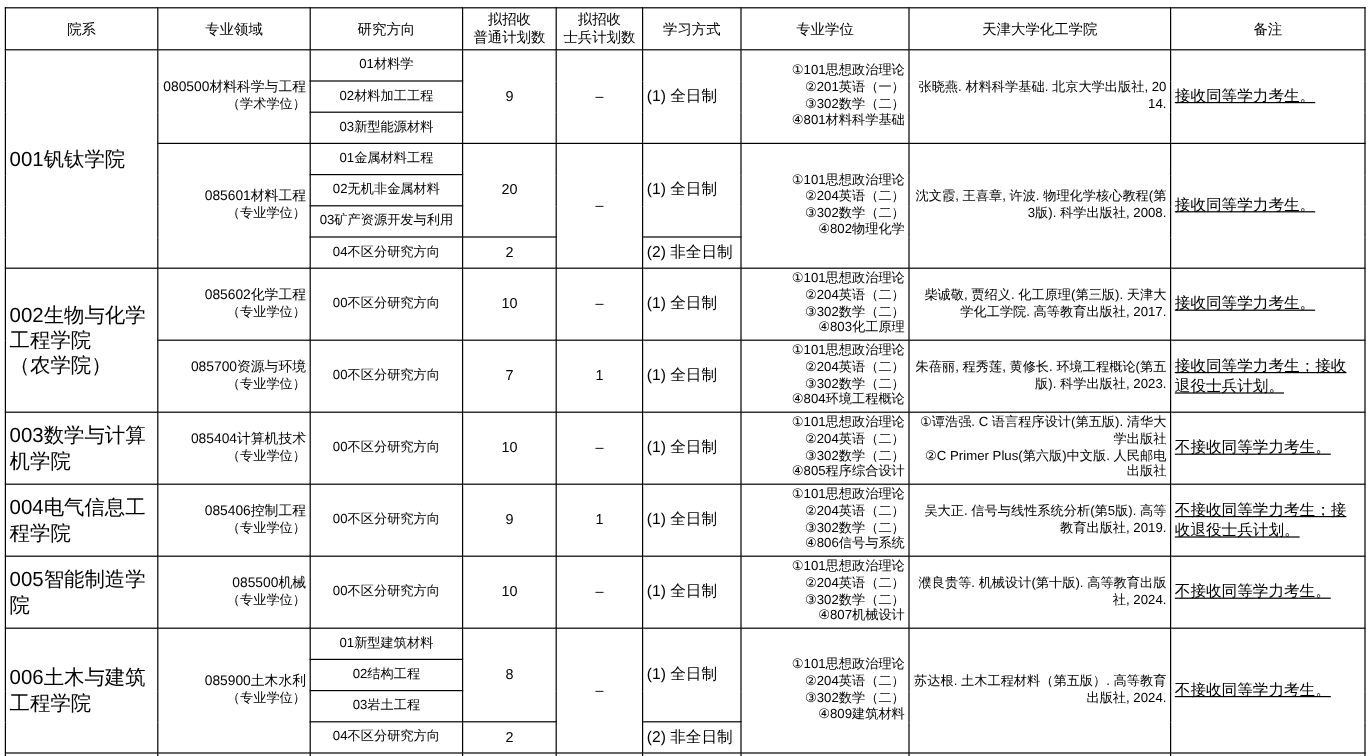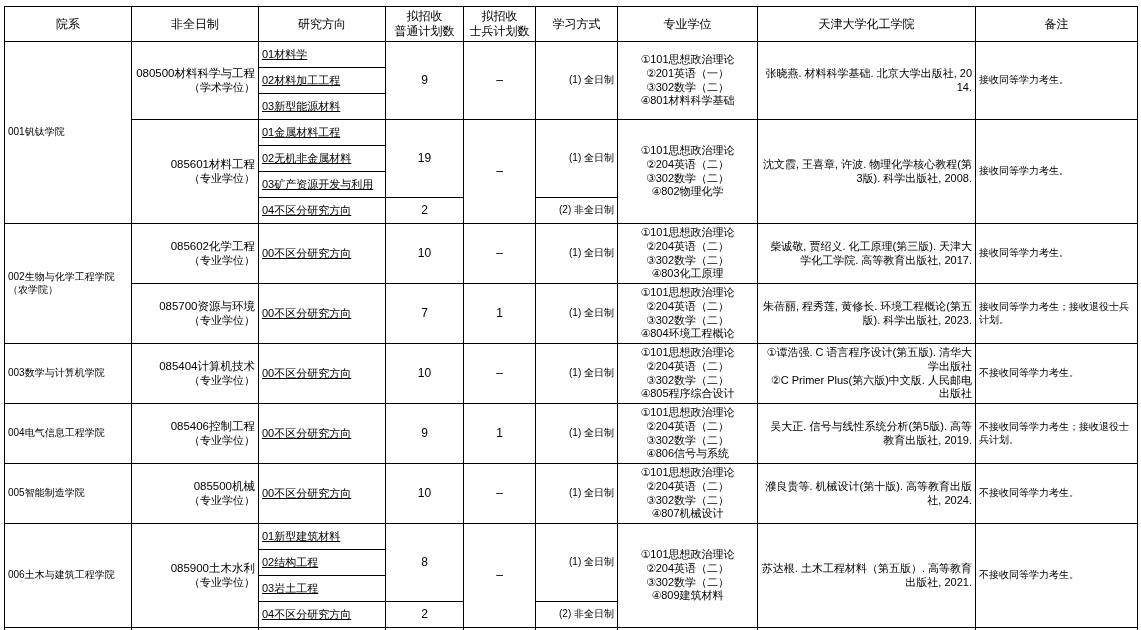--- a/index.html
+++ b/index.html
@@ -31,30 +31,30 @@
     font-weight: normal;
     line-height: 1.25;
     word-break: break-all;
   }
   thead th {
     text-align: center;
     font-weight: bold;
     font-size: 12px;
     height: 30px;
   }
-  .dept { text-align: left; padding-left: 2px; font-size: 10px; margin-left: 12px; }
+  .dept { text-align: left; padding-left: 2px; font-size: 17px; margin-left: 12px; }
   .major { text-align: right; font-size: 11.5px; }
   .major .deg { display: block; font-size: 11px; }
-  .dir { text-align: left; font-size: 11px; padding-left: 3px; height: 21px; text-decoration: underline; }
+  .dir { text-align: center; font-size: 11px; padding-left: 3px; height: 21px; }
   .num { text-align: center; font-size: 12px; }
-  .mode { text-align: right; font-size: 10px; }
-  .subj { text-align: center; font-size: 11px; padding-left: 4px; }
+  .mode { text-align: left; font-size: 13px; }
+  .subj { text-align: right; font-size: 11px; padding-left: 4px; }
   .subj div { white-space: nowrap; }
   .books { text-align: right; font-size: 11px; padding: 3px 4px; }
-  .remark { text-align: left; font-size: 10px; padding: 3px 4px; }
+  .remark { text-align: left; font-size: 13px; padding: 3px 4px; text-decoration: underline; }
   .dash { text-align: center; font-size: 12px; }
 </style>
 </head>
 <body>
 
 <div id="sheet">
 <table class="grid">
   <colgroup>
     <col style="width:127px">
     <col style="width:127px">
@@ -62,21 +62,21 @@
     <col style="width:78px">
     <col style="width:72px">
     <col style="width:82px">
     <col style="width:140px">
     <col style="width:218px">
     <col style="width:162px">
   </colgroup>
   <thead>
     <tr>
       <th>院系</th>
-      <th>非全日制</th>
+      <th>专业领域</th>
       <th>研究方向</th>
       <th>
         <div>拟招收</div>
         <div>普通计划数</div>
       </th>
       <th>
         <div>拟招收</div>
         <div>士兵计划数</div>
       </th>
       <th>学习方式</th>
@@ -112,21 +112,21 @@
     <tr>
       <td class="dir">03新型能源材料</td>
     </tr>
 
     <tr>
       <td class="major" rowspan="4">
         <span>085601材料工程</span>
         <span class="deg">（专业学位）</span>
       </td>
       <td class="dir">01金属材料工程</td>
-      <td class="num" rowspan="3">19</td>
+      <td class="num" rowspan="3">20</td>
       <td class="dash" rowspan="4">–</td>
       <td class="mode" rowspan="3">(1) 全日制</td>
       <td class="subj" rowspan="4">
         <div>①101思想政治理论</div>
         <div>②204英语（二）</div>
         <div>③302数学（二）</div>
         <div>④802物理化学</div>
       </td>
       <td class="books" rowspan="4">沈文霞, 王喜章, 许波. 物理化学核心教程(第3版). 科学出版社, 2008.</td>
       <td class="remark" rowspan="4">接收同等学力考生。</td>
@@ -256,21 +256,21 @@
       <td class="dir">01新型建筑材料</td>
       <td class="num" rowspan="3">8</td>
       <td class="dash" rowspan="4">–</td>
       <td class="mode" rowspan="3">(1) 全日制</td>
       <td class="subj" rowspan="4">
         <div>①101思想政治理论</div>
         <div>②204英语（二）</div>
         <div>③302数学（二）</div>
         <div>④809建筑材料</div>
       </td>
-      <td class="books" rowspan="4">苏达根. 土木工程材料（第五版）. 高等教育出版社, 2021.</td>
+      <td class="books" rowspan="4">苏达根. 土木工程材料（第五版）. 高等教育出版社, 2024.</td>
       <td class="remark" rowspan="4">不接收同等学力考生。</td>
     </tr>
     <tr>
       <td class="dir">02结构工程</td>
     </tr>
     <tr>
       <td class="dir">03岩土工程</td>
     </tr>
     <tr>
       <td class="dir">04不区分研究方向</td>

